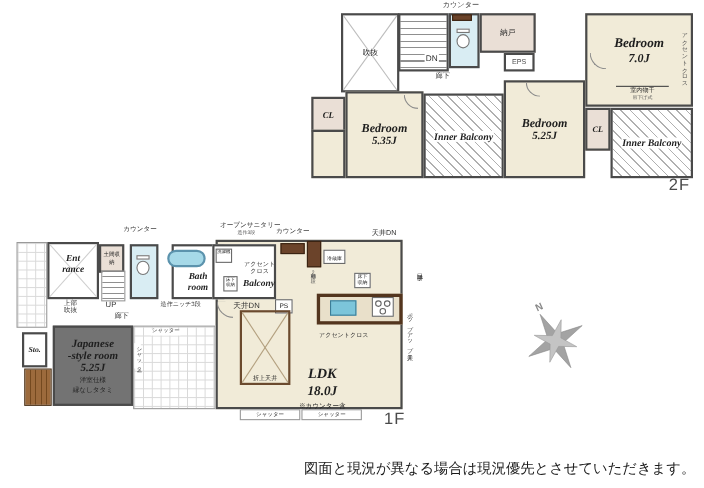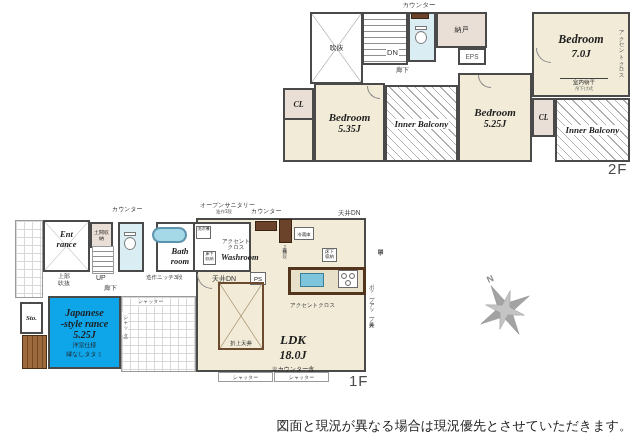--- a/index.html
+++ b/index.html
@@ -4,21 +4,21 @@
 <style>
   html,body{margin:0;padding:0;background:#fff;}
   .canvas{position:relative;width:640px;height:444px;background:#fff;overflow:hidden;
           font-family:"Liberation Sans",sans-serif;color:#222;}
   .room{position:absolute;border:2px solid #4a4a4a;box-sizing:border-box;}
   .thin{border:1px solid #9a9a9a;}
   .beige{background:#f1ebd8;}
   .pink{background:#eadfd6;}
   .blue{background:#d9edf3;}
   .white{background:#fff;}
-  .green{background:#0ea5e9;}
+  .green{background:#737373;}
   .hatch{background:repeating-linear-gradient(45deg,#fff 0 5px,#b0b0b0 5px 6px);}
   .gridtile{background-color:#fff;background-image:linear-gradient(#d9d9d9 1px,transparent 1px),linear-gradient(90deg,#d9d9d9 1px,transparent 1px);background-size:8px 8px;}
   .stairs{background:repeating-linear-gradient(#fff 0 5px,#8f8f8f 5px 6px);}
   .stairs-sm{background:repeating-linear-gradient(#fff 0 4px,#8f8f8f 4px 5px);}
   .deck{background:repeating-linear-gradient(90deg,#9c6a3c 0 4px,#74491f 4px 5px);border:1px solid #4a2f14;}
   .brown{position:absolute;background:#6b432a;border:1px solid #3a2312;box-sizing:border-box;}
   .lbl{position:absolute;white-space:nowrap;line-height:1.15;color:#333;}
   .wrap{white-space:normal;word-break:break-all;}
   .en{font-family:"Liberation Serif",serif;font-style:italic;font-weight:bold;color:#1e1e1e;}
   .vert{writing-mode:vertical-rl;text-orientation:upright;white-space:nowrap;}
@@ -160,21 +160,21 @@
     </div>
   </div>
   <div class="tub" style="left:152px;top:227px;width:35px;height:16px;"></div>
 
   <div class="room white" style="left:193px;top:222px;width:58px;height:50px;"></div>
   <div class="box" style="left:196px;top:226px;width:15px;height:13px;font-size:4px;text-align:center;line-height:1.1;"><span class="wrap">洗濯機</span></div>
   <div class="lbl" style="left:221px;top:238px;width:30px;text-align:center;font-size:5.5px;white-space:normal;">
     <div>アクセント</div>
     <div>クロス</div>
   </div>
-  <div class="lbl en" style="left:221px;top:253px;font-size:8.5px;">Washroom</div>
+  <div class="lbl en" style="left:221px;top:253px;font-size:8.5px;">Balcony</div>
   <div class="box" style="left:203px;top:251px;width:13px;height:14px;font-size:4px;line-height:1.2;text-align:center;"><span class="wrap">床下収納</span></div>
 
   <div class="lbl" style="left:200px;top:202px;font-size:6px;">オープンサニタリー</div>
   <div class="lbl" style="left:216px;top:209px;font-size:4.5px;color:#555;">造作3段</div>
   <div class="lbl" style="left:251px;top:208px;font-size:6px;">カウンター</div>
 
   <div class="brown" style="left:255px;top:221px;width:22px;height:10px;"></div>
   <div class="brown" style="left:279px;top:219px;width:13px;height:24px;"></div>
   <div class="lbl vert" style="left:282px;top:245px;font-size:4.5px;color:#555;">可動棚2段</div>
 
@@ -204,21 +204,21 @@
   <div class="lbl" style="left:104px;top:284px;font-size:6.5px;">廊下</div>
   <div class="lbl wrap" style="left:57px;top:273px;width:14px;font-size:6px;text-align:center;">上部吹抜</div>
 
   <div class="room white" style="left:20px;top:302px;width:23px;height:32px;">
     <div class="center en" style="font-size:7px;">Sto.</div>
   </div>
 
   <div class="room green" style="left:48px;top:296px;width:73px;height:73px;">
     <div class="center">
       <span class="en" style="font-size:10px;">Japanese</span>
-      <span class="en" style="font-size:10px;">-style rance</span>
+      <span class="en" style="font-size:10px;">-style room</span>
       <span class="en" style="font-size:10px;">5.25J</span>
       <span style="font-size:6px;margin-top:1px;">洋室仕様</span>
       <span style="font-size:6px;">縁なしタタミ</span>
     </div>
   </div>
 
   <div class="deck" style="position:absolute;left:22px;top:335px;width:25px;height:34px;box-sizing:border-box;"></div>
 
   <div class="room gridtile thin" style="left:121px;top:296px;width:75px;height:76px;"></div>
   <div class="lbl" style="left:137px;top:299px;font-size:5px;background:#fff;padding:0 1px;">シャッター</div>

